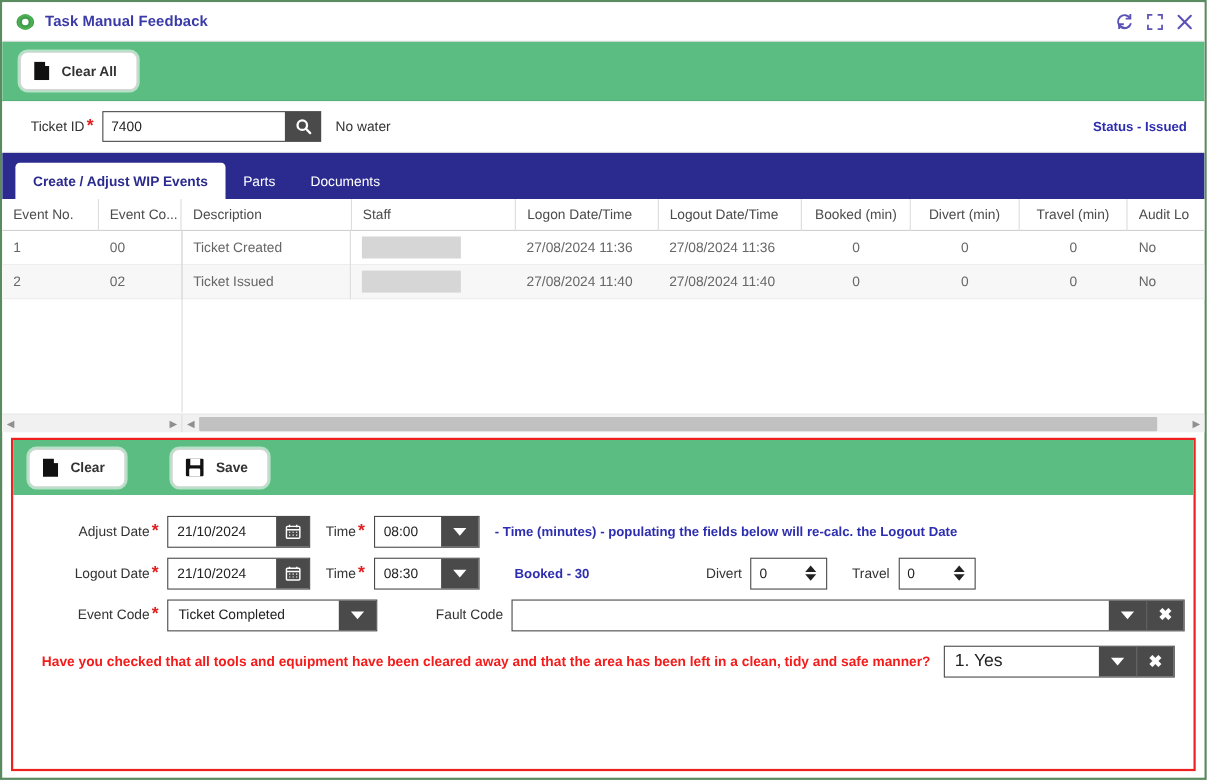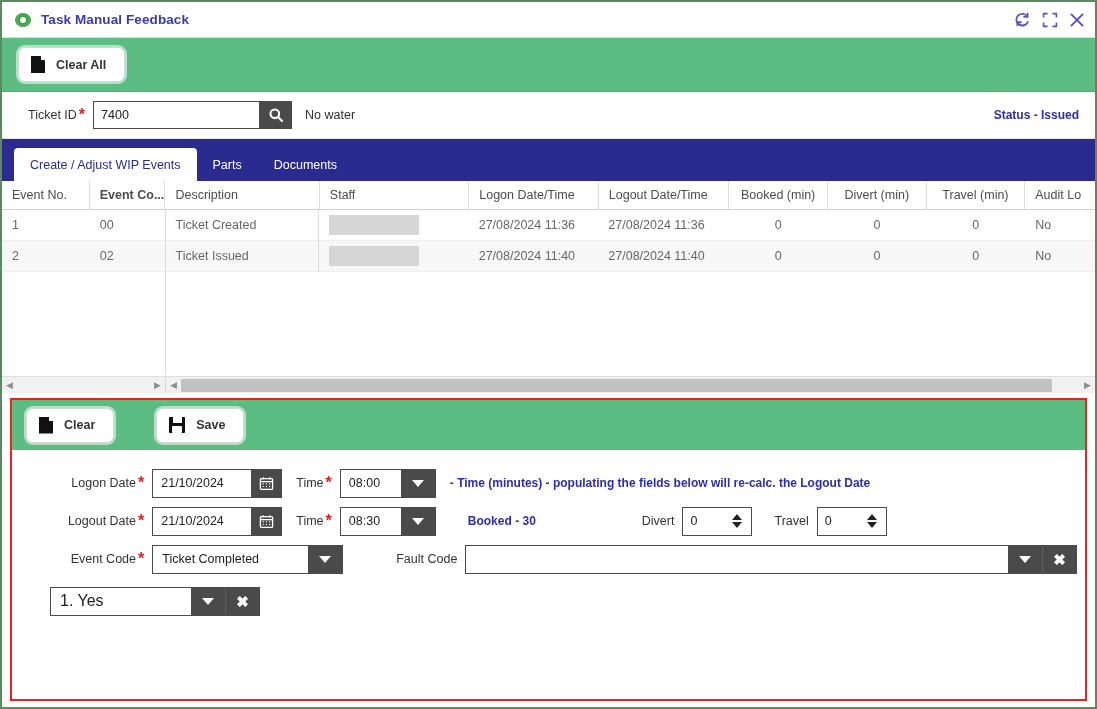--- a/index.html
+++ b/index.html
@@ -135,21 +135,21 @@
   .tabstrip {
     background: #2b2b8f;
     height: 42px;
     display: flex; align-items: flex-end;
     padding-left: 12px;
   }
   .tab {
     height: 33px;
     padding: 0 16px;
     display: flex; align-items: center;
-    font-size: 12.5px; color: #ffffff; font-weight: normal;
+    font-size: 12.5px; color: #ffffff; font-weight: bold;
     cursor: pointer;
   }
   .tab.inactive { font-weight: normal; }
   .tab.active {
     background: #ffffff; color: #2b2b8f;
     border-radius: 4px 4px 0 0;
   }
 
   
   .grid { background: #fff; height: 212px; position: relative; }
@@ -359,21 +359,21 @@
     </div>
   </div>
 
   <div class="grid">
 
     <div class="grid-head">
       <div class="gh" style="width:88px;">
         <span>Event No.</span>
         <span class="sort-arrow">↑</span>
       </div>
-      <div class="gh" style="width:76px;font-weight:bold;">
+      <div class="gh" style="width:76px;">
         <span>Event Co...</span>
       </div>
       <div class="gh" style="width:155px;">
         <span>Description</span>
       </div>
       <div class="gh" style="width:150px;">
         <span>Staff</span>
       </div>
       <div class="gh" style="width:130px;">
         <span>Logon Date/Time</span>
@@ -453,21 +453,21 @@
       <div class="btn-white">
         <span class="ico-save"></span>
         <span>Save</span>
       </div>
     </div>
 
 
     <div class="bp-body">
 
       <div class="frow">
-        <span class="flabel" style="width:98px;">Logon Date</span>
+        <span class="flabel" style="width:98px;">Adjust Date</span>
         <span class="req">*</span>
         <span class="datebox">
           <input value="21/10/2024" style="">
           <span class="cal-btn">
             <svg width="15" height="15" viewBox="0 0 16 16" fill="none" stroke="#fff" stroke-width="1.4">
               <rect x="1.5" y="2.7" width="13" height="11.5" rx="1"></rect>
               <line x1="1.5" y1="6" x2="14.5" y2="6"></line>
               <line x1="4.5" y1="1.2" x2="4.5" y2="3.6"></line>
               <line x1="11.5" y1="1.2" x2="11.5" y2="3.6"></line>
               <g stroke-width="1.1">
@@ -557,20 +557,21 @@
         <span class="faultbox">
           <span class="val" style="flex:1;"></span>
           <span class="ddbtn">
               <span class="caret"></span>
             </span>
           <span class="xbtn">✖</span>
         </span>
       </div>
 
       <div class="qrow">
+        <span class="question">Have you checked that all tools and equipment have been cleared away and that the area has been left in a clean, tidy and safe manner?</span>
         <span class="answerbox">
           <span class="val">1. Yes</span>
           <span class="ddbtn">
               <span class="caret"></span>
             </span>
           <span class="xbtn">✖</span>
         </span>
       </div>
 
     </div>

